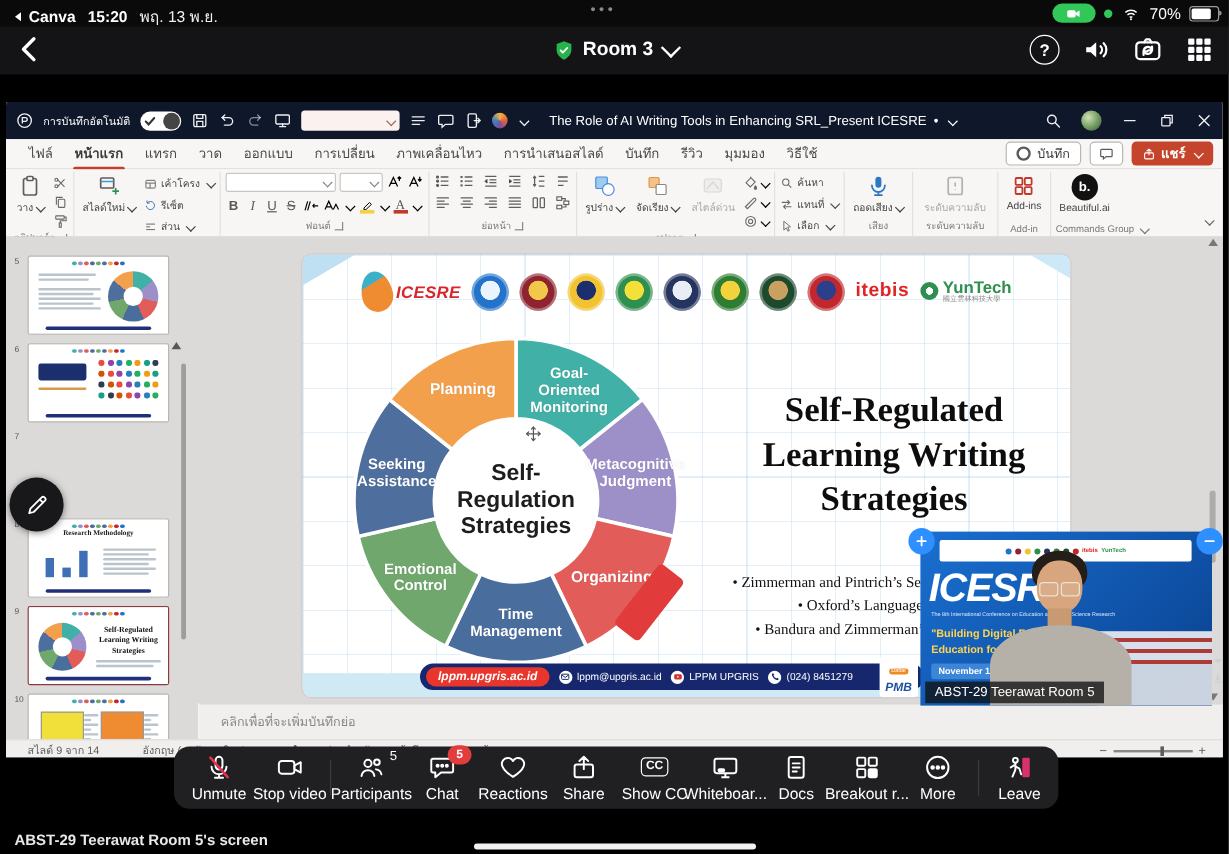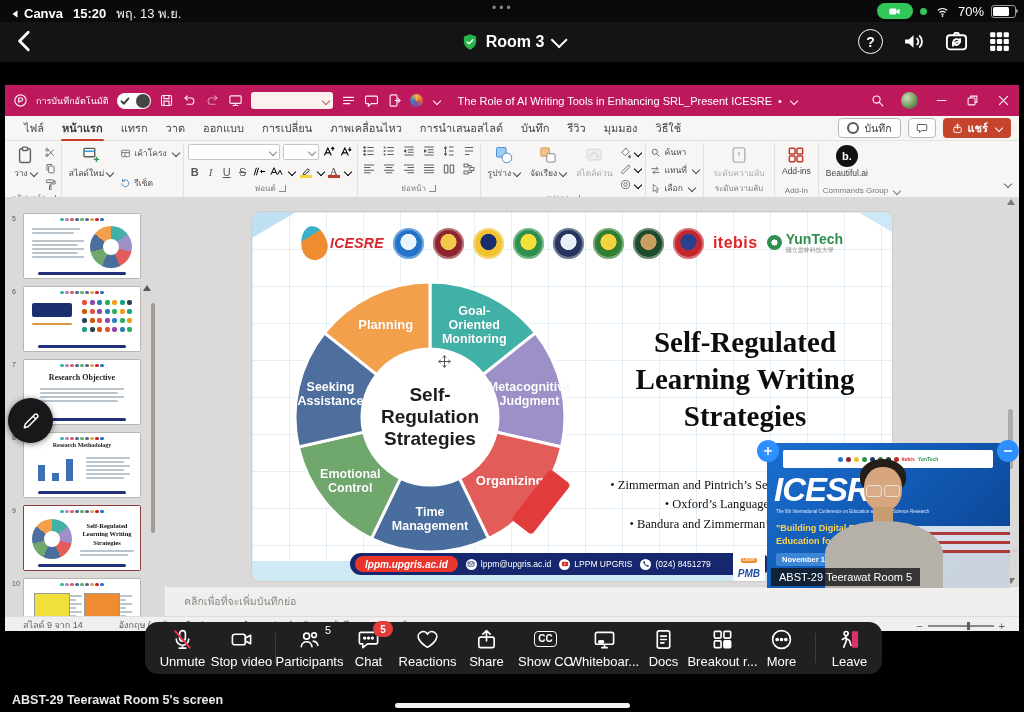--- a/index.html
+++ b/index.html
@@ -22,21 +22,21 @@
   
   #meeting-header{left:0;top:22px;width:1024px;height:40px;background:#141416;color:#fff}
   #back-btn{left:12px;top:6px;width:26px;height:26px;color:#fff}
   #room-title{left:0;top:0;width:100%;height:40px;display:flex;align-items:center;justify-content:center;gap:7px;font-size:16px;font-weight:bold}
   #room-title .chev-w{width:10px;height:10px;border-right:2px solid #fff;border-bottom:2px solid #fff;transform:rotate(45deg) translateY(-3px)}
   #header-icons{right:12px;top:7px;display:flex;gap:18px;align-items:center}
   #header-icons .hic{width:25px;height:25px;color:#fff}
   #help-icon{width:23px;height:23px;border:1.6px solid #fff;border-radius:50%;display:flex;align-items:center;justify-content:center;font-size:14px;font-weight:bold}
   
   #ppt-window{left:5px;top:85px;width:1014px;height:546px;background:#f6f4f3;overflow:hidden;border-radius:2px 2px 0 0}
-  #ppt-titlebar{left:0;top:0;width:100%;height:31px;background:#be185d;display:flex;align-items:center;color:#fff;padding:0 8px;box-sizing:border-box;gap:8px}
+  #ppt-titlebar{left:0;top:0;width:100%;height:31px;background:#0f172a;display:flex;align-items:center;color:#fff;padding:0 8px;box-sizing:border-box;gap:8px}
   .tb-ic{width:15px;height:15px;color:rgba(255,255,255,.93)}
   .tb-ic.dim{color:rgba(255,255,255,.5)}
   #autosave-label{font-size:9px;white-space:nowrap}
   #autosave-toggle{width:34px;height:16px;border-radius:8px;background:#fff;position:relative;flex:none}
   #autosave-toggle .ck{position:absolute;left:1px;top:1px;width:14px;height:14px;color:#333}
   #autosave-toggle .knob{position:absolute;right:1px;top:1px;width:14px;height:14px;border-radius:50%;background:#454545}
   #tb-searchbox{width:82px;height:17px;background:#fbf1ee;border-radius:3px;display:flex;align-items:center;justify-content:flex-end;padding-right:4px;box-sizing:border-box;flex:none}
   #ppt-doc-title{font-size:11px;white-space:nowrap;margin-left:10px;display:flex;gap:6px;align-items:center}
   #ppt-doc-title .mod{display:flex;gap:6px;align-items:center}
   #titlebar-right{margin-left:auto;display:flex;gap:16px;align-items:center}
@@ -436,21 +436,21 @@
         <div class="rbig">
           <span class="ric ic">
               <svg viewBox="0 0 24 24" fill="none" stroke="currentColor" stroke-width="1.7">
                 <rect x="3.5" y="4" width="13" height="10" rx="1"></rect>
                 <path d="M3.5 7.5h13" stroke="#3e9ad6"></path>
                 <path d="M18.5 14v6.5M15.2 17.2h6.6" stroke="#2e8f4e"></path>
               </svg>
             </span>
           <span><span>สไลด์ใหม่</span><span class="chev"></span></span>
         </div>
-        <div class="rcol" style="gap:16px">
+        <div class="rcol" style="gap:4px">
           <span class="rrow">
               <span class="ric ic">
                 <svg viewBox="0 0 24 24" fill="none" stroke="currentColor" stroke-width="1.8">
                   <rect x="3.5" y="5" width="17" height="14" rx="1.5"></rect>
                   <path d="M3.5 10h17M11 10v9"></path>
                 </svg>
               </span>
               <span>เค้าโครง</span>
               <span class="chev"></span>
             </span>
@@ -725,20 +725,36 @@
             </span>
             <span>เลือก</span>
             <span class="chev"></span>
           </span>
       </div>
       <div class="rlabel">
           <span>การแก้ไข</span>
         </div>
     </div>
 
+    <div class="rgroup">
+      <div class="rbody">
+        <div class="rbig">
+          <span class="ric ic" style="color:#2b79c2">
+              <svg viewBox="0 0 24 24" fill="none" stroke="currentColor" stroke-width="1.8" stroke-linecap="round">
+                <rect x="9" y="2.8" width="6" height="11" rx="3" fill="#2b79c2" stroke="none"></rect>
+                <path d="M5.5 11.5a6.5 6.5 0 0 0 13 0M12 18v3.2M8.5 21.2h7"></path>
+              </svg>
+            </span>
+          <span><span>ถอดเสียง</span><span class="chev"></span></span>
+        </div>
+      </div>
+      <div class="rlabel">
+          <span>เสียง</span>
+        </div>
+    </div>
 
     <div class="rgroup">
       <div class="rbody">
         <div class="rbig disabledg" style="width:56px;white-space:normal;text-align:center">
           <span class="ric ic">
               <svg viewBox="0 0 24 24" fill="none" stroke="currentColor" stroke-width="1.7">
                 <rect x="5" y="3.5" width="14" height="17" rx="2"></rect>
                 <path d="M12 8.5v4M12 15.5v.5"></path>
               </svg>
             </span>
@@ -854,41 +870,20 @@
           <span style="position:absolute;left:65.5px;top:40px;width:5px;height:5px;border-radius:2px;background:#2c3e50"></span>
           <span style="position:absolute;left:73px;top:40px;width:5px;height:5px;border-radius:2px;background:#d35400"></span>
           <span style="position:absolute;left:80.5px;top:40px;width:5px;height:5px;border-radius:2px;background:#e74c3c"></span>
           <span style="position:absolute;left:88px;top:40px;width:5px;height:5px;border-radius:2px;background:#8e44ad"></span>
           <span style="position:absolute;left:95.5px;top:40px;width:5px;height:5px;border-radius:2px;background:#2980b9"></span>
           <span style="position:absolute;left:103px;top:40px;width:5px;height:5px;border-radius:2px;background:#27ae60"></span>
           <span class="footerline"></span>
         </div>
       </div>
       <div class="thumb-num" style="top: 164px;">7</div>
-      <div class="thumb" style="top: 162px;">
-        <div class="mini">
-          <div class="strip">
-            <i style="background:#41B0A6"></i>
-            <i style="background:#9D90C8"></i>
-            <i style="background:#E25D59"></i>
-            <i style="background:#496D9D"></i>
-            <i style="background:#6FA76C"></i>
-            <i style="background:#4E6F9E"></i>
-            <i style="background:#F2A04B"></i>
-            <i style="background:#c2272d"></i>
-            <i style="background:#2273c9"></i>
-          </div>
-          <div style="position:absolute;left:0;right:0;top:13px;text-align:center;font-family:'Liberation Serif',serif;font-weight:bold;font-size:8px;color:#222">Research Objective</div>
-          <span class="gline" style="left:16px;top:28px;width:84px"></span>
-          <span class="gline" style="left:16px;top:32px;width:78px"></span>
-          <span class="gline" style="left:16px;top:36px;width:84px"></span>
-          <span class="gline" style="left:16px;top:40px;width:78px"></span>
-          <span class="footerline"></span>
-        </div>
-      </div>
       <div class="thumb-num" style="top: 237px;">8</div>
       <div class="thumb" style="top: 235px;">
         <div class="mini">
           <div class="strip">
             <i style="background:#41B0A6"></i>
             <i style="background:#9D90C8"></i>
             <i style="background:#E25D59"></i>
             <i style="background:#496D9D"></i>
             <i style="background:#6FA76C"></i>
             <i style="background:#4E6F9E"></i>

